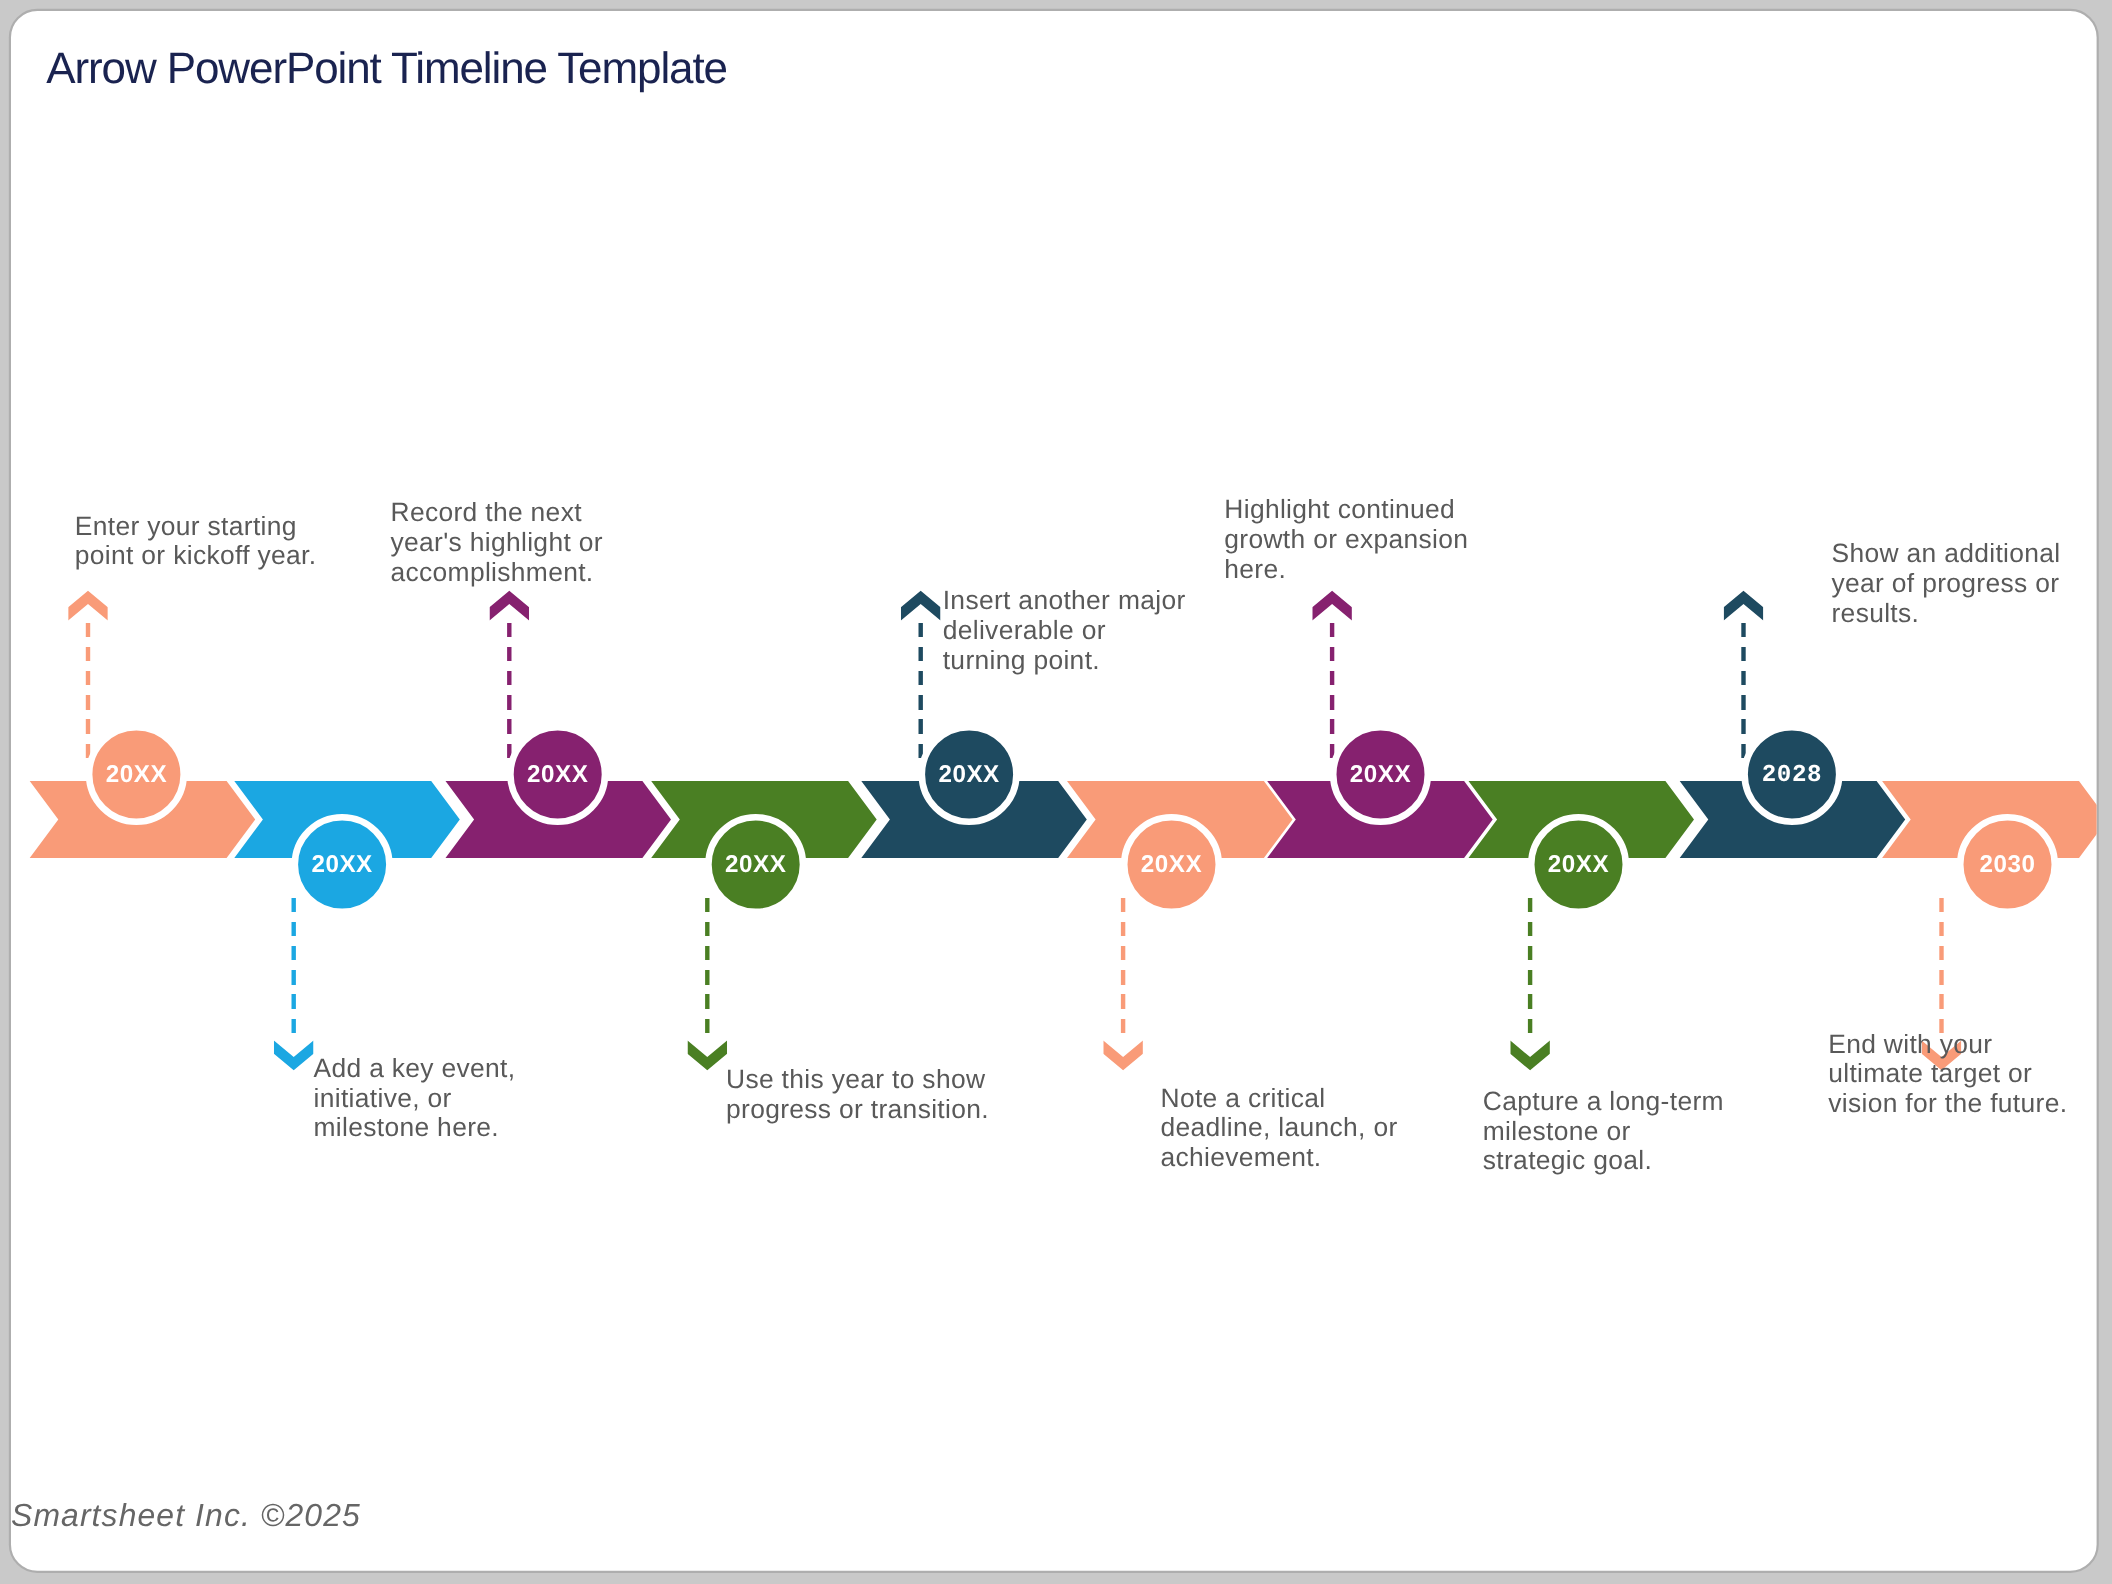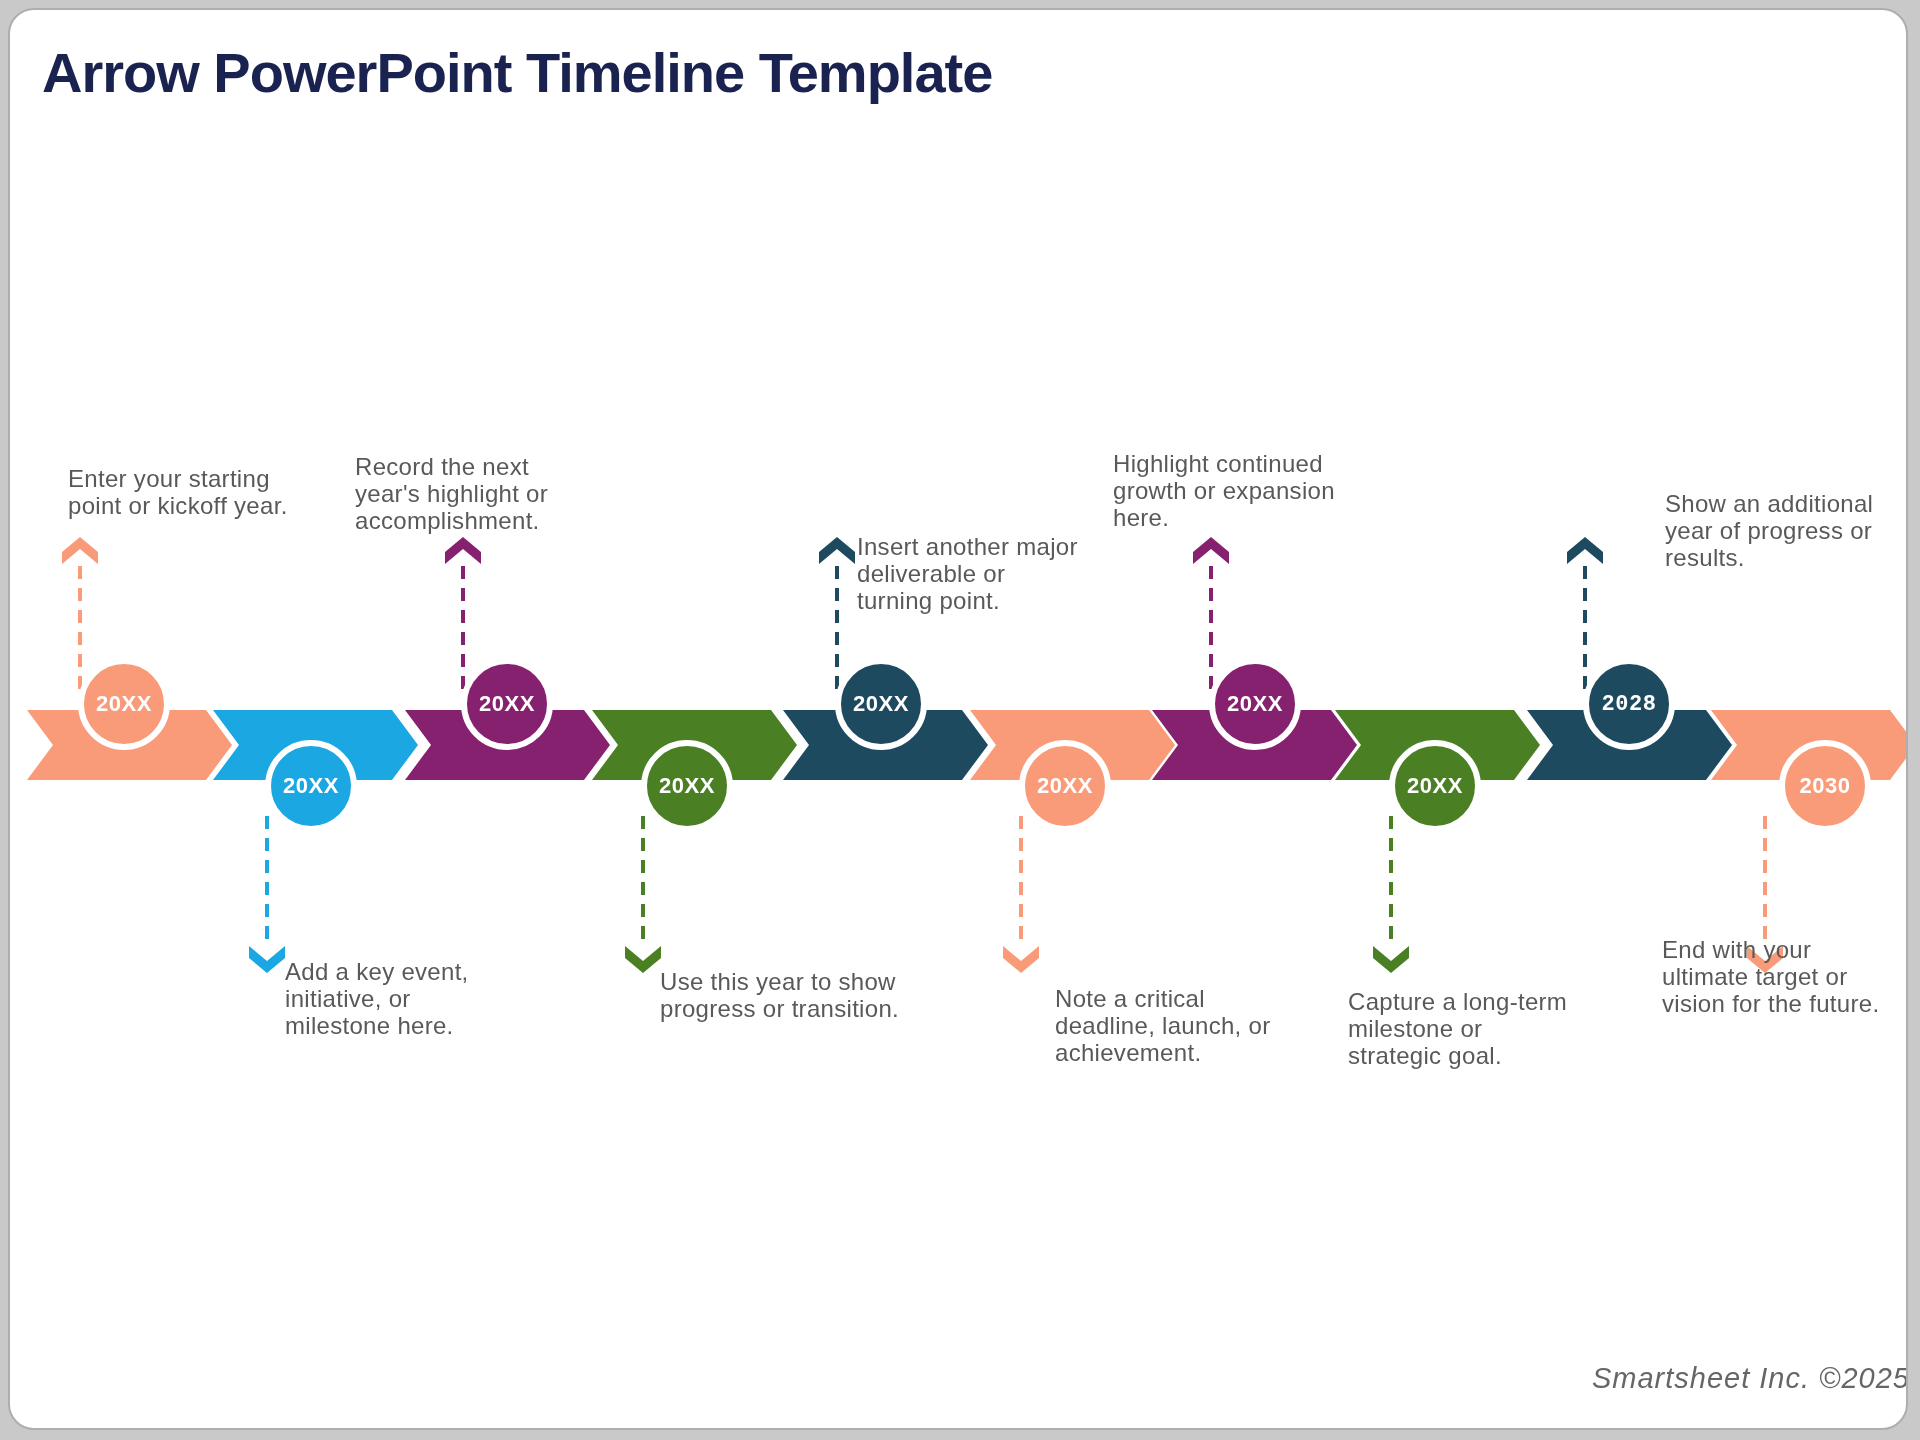--- a/index.html
+++ b/index.html
@@ -9,24 +9,24 @@
     font-family:"Liberation Sans", sans-serif;
     overflow:hidden;
   }
   #card{
     position:absolute;left:8px;top:8px;width:1900px;height:1422px;
     background:#ffffff;border:2px solid #aeaeae;border-radius:26px;
     box-sizing:border-box;overflow:hidden;
   }
   .title{
     position:absolute;left:32px;top:30px;
-    font-size:56px;font-weight:bold;color:#1a2350;letter-spacing:-1px;
+    font-size:40px;font-weight:normal;color:#1a2350;letter-spacing:-1px;
   }
   .footer{
-    position:absolute;left:0;top:1352px;width:1900px;text-align:right;
+    position:absolute;left:0;top:1352px;width:1900px;text-align:left;
     font-size:29px;font-style:italic;color:#666666;letter-spacing:1px;
   }
   #band-svg{position:absolute;left:0;top:700px;width:1920px;height:70px;}
   .circle{
     position:absolute;width:92px;height:92px;border-radius:50%;
     border:6px solid #ffffff;box-sizing:border-box;
     display:flex;align-items:center;justify-content:center;
     z-index:5;
   }
   .circle span{

